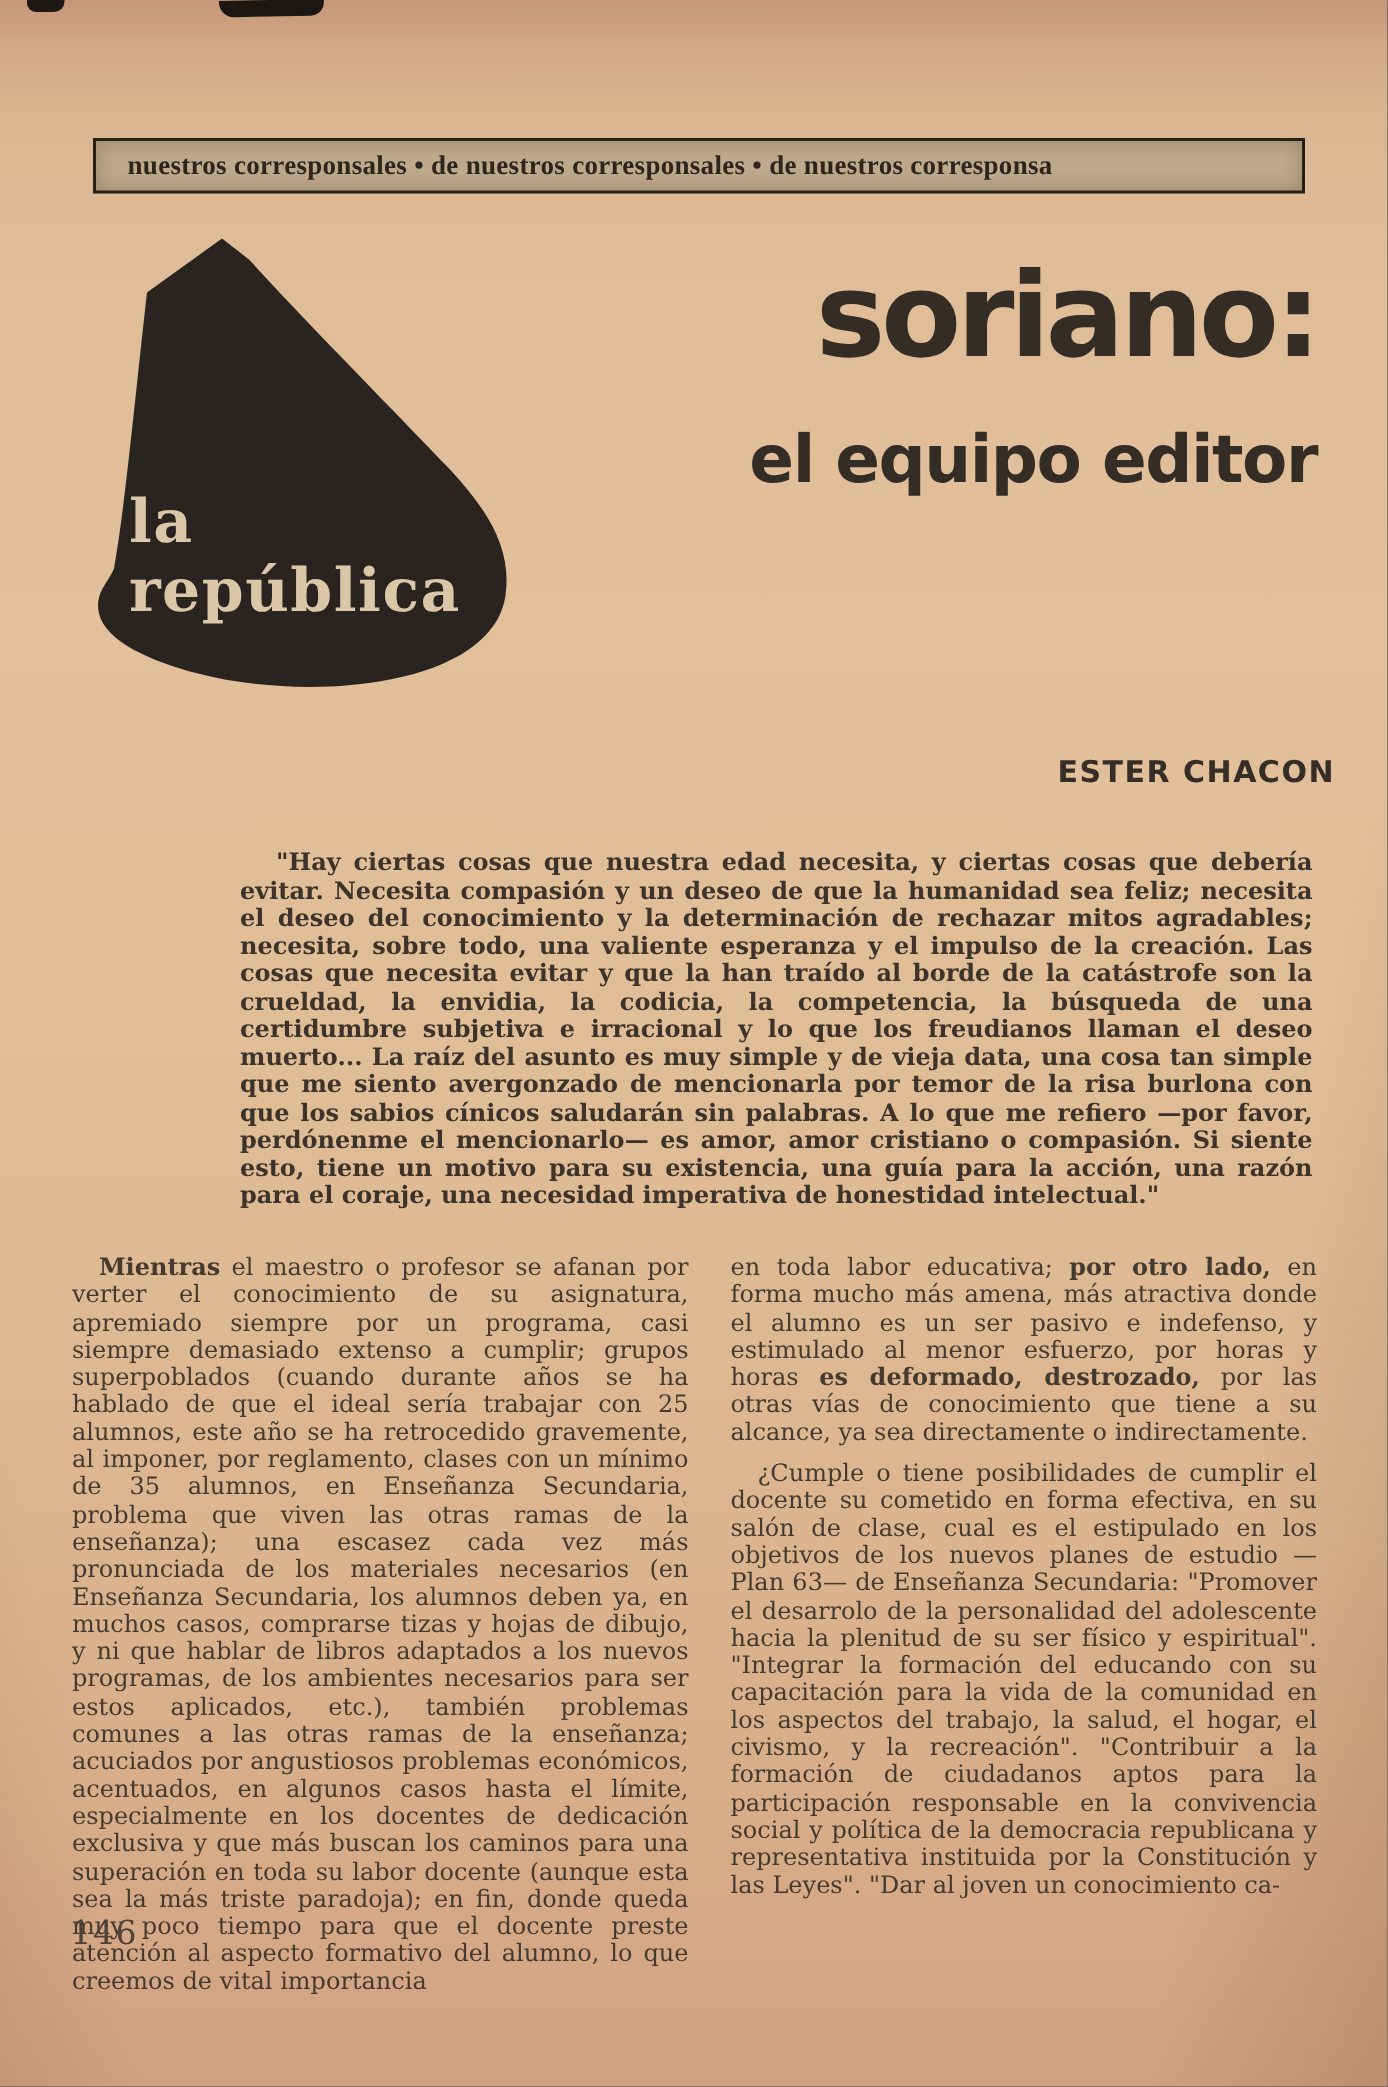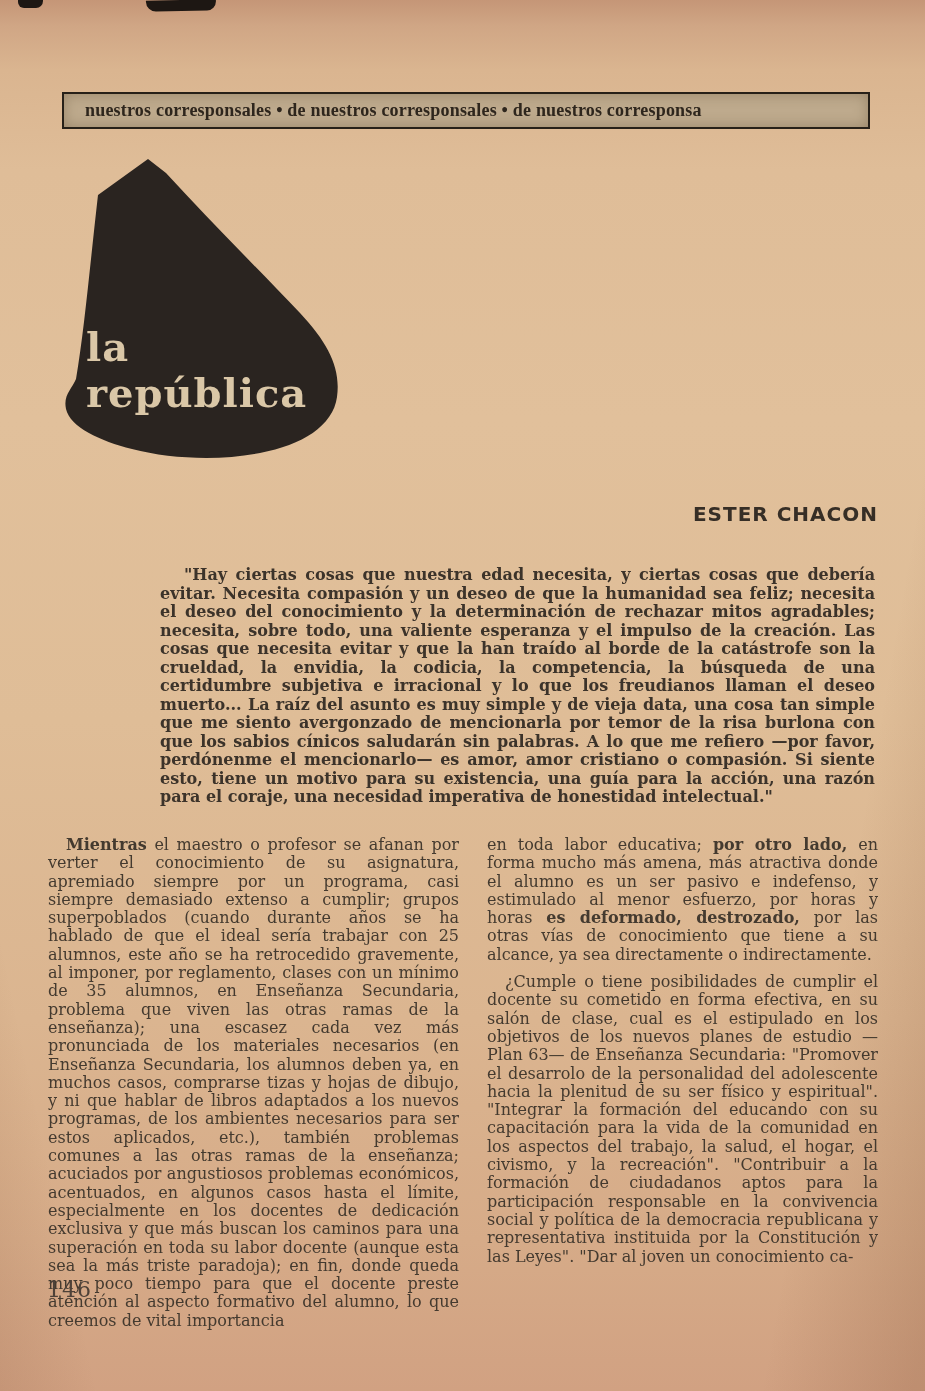--- a/index.html
+++ b/index.html
@@ -33,21 +33,21 @@
     position:absolute;top:172px;right:47px;line-height:1;
     font-family:"DejaVu Sans",sans-serif;font-weight:bold;font-size:78px;
     letter-spacing:-3px;color:#342d26;
   }
   .title2{
     position:absolute;top:285px;right:47px;line-height:1;
     font-family:"DejaVu Sans",sans-serif;font-weight:bold;font-size:44px;
     letter-spacing:-1px;color:#342d26;
   }
   .byline{
-    position:absolute;top:502px;right:47px;
+    position:absolute;top:502px;right:35px;
     font-family:"DejaVu Sans",sans-serif;font-weight:bold;font-size:20px;
     letter-spacing:1px;color:#362e26;
   }
   .quote{
     position:absolute;left:160px;top:566px;width:715px;
     font-weight:bold;font-size:16px;line-height:18.5px;
     text-align:justify;text-indent:24px;color:#3c332a;
   }
   .attribution{
     position:absolute;left:160px;top:798px;width:715px;text-align:right;
@@ -86,20 +86,22 @@
          C 273 273, 242 292, 200 300
          C 160 308, 110 306, 72 296
          C 40 288, 10 274, 6 256
          C 3 242, 12 236, 16 226
          C 24 180, 30 112, 38 42
          Z"></path>
     <text x="26" y="208">la</text>
     <text x="26" y="254">república</text>
   </svg>
 
+  <div class="title1">soriano:</div>
+  <div class="title2">el equipo editor</div>
   <div class="byline">ESTER CHACON</div>
 
   <div class="quote">"Hay ciertas cosas que nuestra edad necesita, y ciertas cosas que debería evitar. Necesita compasión y un deseo de que la humanidad sea feliz; necesita el deseo del conocimiento y la determinación de rechazar mitos agradables; necesita, sobre todo, una valiente esperanza y el impulso de la creación. Las cosas que necesita evitar y que la han traído al borde de la catástrofe son la crueldad, la envidia, la codicia, la competencia, la búsqueda de una certidumbre subjetiva e irracional y lo que los freudianos llaman el deseo muerto... La raíz del asunto es muy simple y de vieja data, una cosa tan simple que me siento avergonzado de mencionarla por temor de la risa burlona con que los sabios cínicos saludarán sin palabras. A lo que me refiero —por favor, perdónenme el mencionarlo— es amor, amor cristiano o compasión. Si siente esto, tiene un motivo para su existencia, una guía para la acción, una razón para el coraje, una necesidad imperativa de honestidad intelectual."</div>
 
 
   <div class="body-cols">
     <div class="col col-left">
       <p><span class="b">Mientras</span><span> el maestro o profesor se afanan por verter el conocimiento de su asignatura, apremiado siempre por un programa, casi siempre demasiado extenso a cumplir; grupos superpoblados (cuando durante años se ha hablado de que el ideal sería trabajar con 25 alumnos, este año se ha retrocedido gravemente, al imponer, por reglamento, clases con un mínimo de 35 alumnos, en Enseñanza Secundaria, problema que viven las otras ramas de la enseñanza); una escasez cada vez más pronunciada de los materiales necesarios (en Enseñanza Secundaria, los alumnos deben ya, en muchos casos, comprarse tizas y hojas de dibujo, y ni que hablar de libros adaptados a los nuevos programas, de los ambientes necesarios para ser estos aplicados, etc.), también problemas comunes a las otras ramas de la enseñanza; acuciados por angustiosos problemas económicos, acentuados, en algunos casos hasta el límite, especialmente en los docentes de dedicación exclusiva y que más buscan los caminos para una superación en toda su labor docente (aunque esta sea la más triste paradoja); en fin, donde queda muy poco tiempo para que el docente preste atención al aspecto formativo del alumno, lo que creemos de vital importancia</span></p>
     </div>
     <div class="col col-right">

